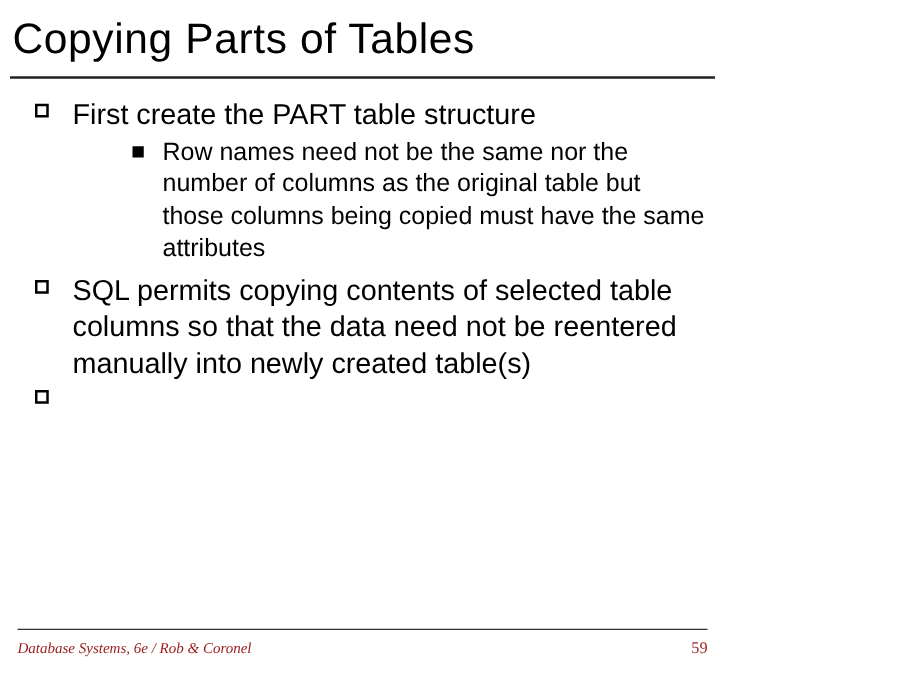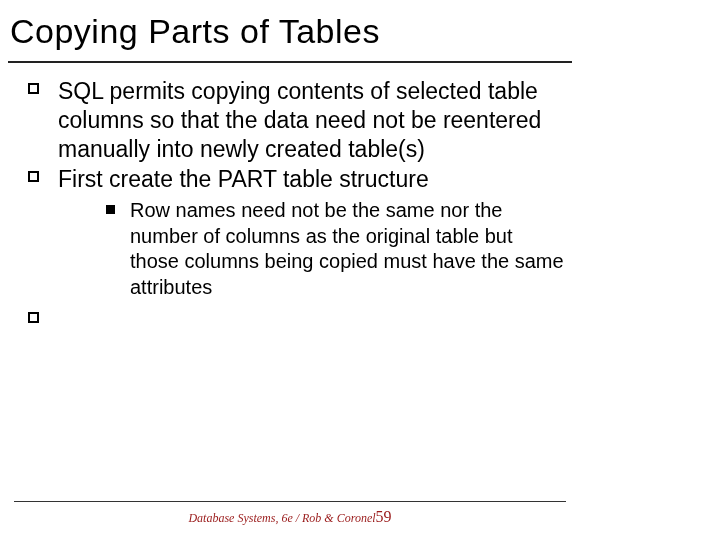--- a/index.html
+++ b/index.html
@@ -9,47 +9,47 @@
   .title-rule { border: none; border-bottom: 2px solid #222; margin-top: 4px; margin-bottom: 14px; }
   .content { padding: 0 8px; }
   ul.level1 { list-style: none; }
   ul.level1 > li { position: relative; padding-left: 42px; font-size: 23px; line-height: 1.25; margin-bottom: 2px; }
   ul.level1 > li > .bullet-q { position: absolute; left: 12px; top: 6px; width: 11px; height: 11px; border: 2px solid #000; }
   ul.level2 { list-style: none; margin-top: 4px; }
   ul.level2 > li { position: relative; padding-left: 72px; font-size: 20px; line-height: 1.28; margin-bottom: 6px; }
   ul.level2 > li > .bullet-n { position: absolute; left: 48px; top: 7px; width: 9px; height: 9px; background: #000; }
   .footer { position: absolute; left: 0; right: 0; bottom: 14px; padding: 0 14px; }
   .footer-rule { border: none; border-bottom: 1px solid #333; margin-bottom: 6px; }
-  .footer-row { display: flex; justify-content: center; align-items: flex-end; }
+  .footer-row { display: flex; justify-content: space-between; align-items: flex-end; }
   .footer-left { font-family: Garamond, "Times New Roman", Times, serif; font-style: italic; font-size: 12px; color: #9a1b1b; }
-  .footer-right { font-family: Garamond, "Times New Roman", Times, serif; font-size: 16px; color: #9a1b1b; }
+  .footer-right { font-family: Garamond, "Times New Roman", Times, serif; font-size: 13px; color: #9a1b1b; }
 </style>
 </head>
 <body>
 
 <div class="slide">
 
   <div class="title">Copying Parts of Tables</div>
   <hr class="title-rule">
 
   <div class="content">
     <ul class="level1">
       <li>
         <span class="bullet-q"></span>
-        <span>SQL permits copying contents of selected table columns so that the data need not be reentered manually into newly created table(s)</span>
-      </li>
-      <li>
-        <span class="bullet-q"></span>
         <span>First create the PART table structure</span>
         <ul class="level2">
           <li>
             <span class="bullet-n"></span>
             <span>Row names need not be the same nor the number of columns as the original table but those columns being copied must have the same attributes</span>
           </li>
         </ul>
+      </li>
+      <li>
+        <span class="bullet-q"></span>
+        <span>SQL permits copying contents of selected table columns so that the data need not be reentered manually into newly created table(s)</span>
       </li>
       <li>
         <span class="bullet-q"></span>
       </li>
     </ul>
   </div>
 
   <div class="footer">
     <hr class="footer-rule">
     <div class="footer-row">

